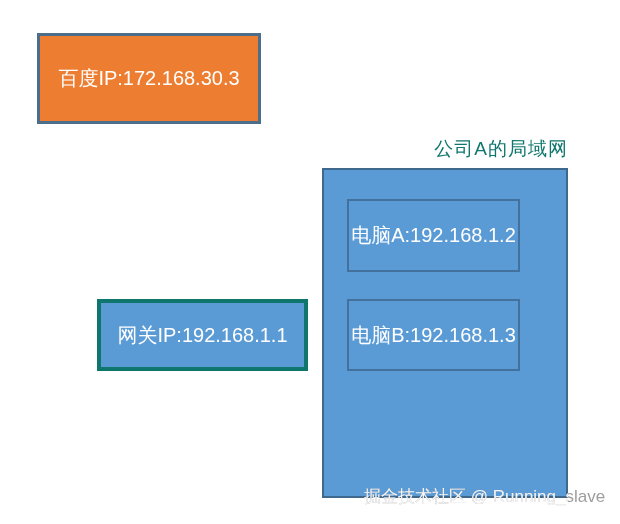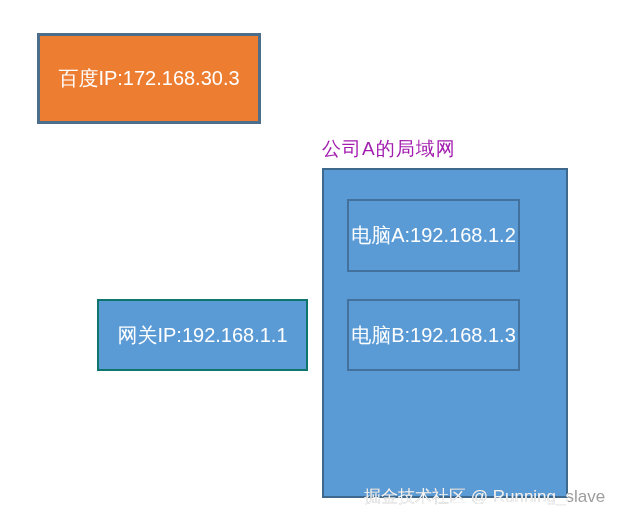--- a/index.html
+++ b/index.html
@@ -26,45 +26,45 @@
   .baidu-box {
     left: 37px; top: 33px;
     width: 224px; height: 91px;
     background: #ED7D31;
     border: 3px solid #4d6e8b;
   }
   .lan-title {
     position: absolute;
     left: 322px; top: 136px;
     width: 246px;
-    text-align: left;
+    text-align: right;
     font-size: 19px;
     letter-spacing: 1px;
-    color: #a21caf;
+    color: #0f766e;
   }
   .lan-container {
     position: absolute;
     left: 322px; top: 168px;
     width: 246px; height: 330px;
     background: #5B9BD5;
     border: 2px solid #3e688c;
   }
   .computer-box {
     width: 173px; height: 73px;
     background: #5B9BD5;
     border: 2px solid #41719C;
   }
   .computer-a { left: 347px; top: 199px; }
   .computer-b { left: 347px; top: 299px; height: 72px; }
   .computer-c { left: 347px; top: 397px; height: 72px; }
   .gateway-box {
     left: 97px; top: 299px;
     width: 211px; height: 72px;
     background: #5B9BD5;
-    border: 2px solid #0f766e;
+    border: 4px solid #0f766e;
   }
   .watermark {
     position: absolute;
     left: 364px; top: 486px;
     font-size: 17px;
     line-height: 21px;
     white-space: nowrap;
     z-index: 5;
   }
   .wm-gray { color: #9e9e9e; }

